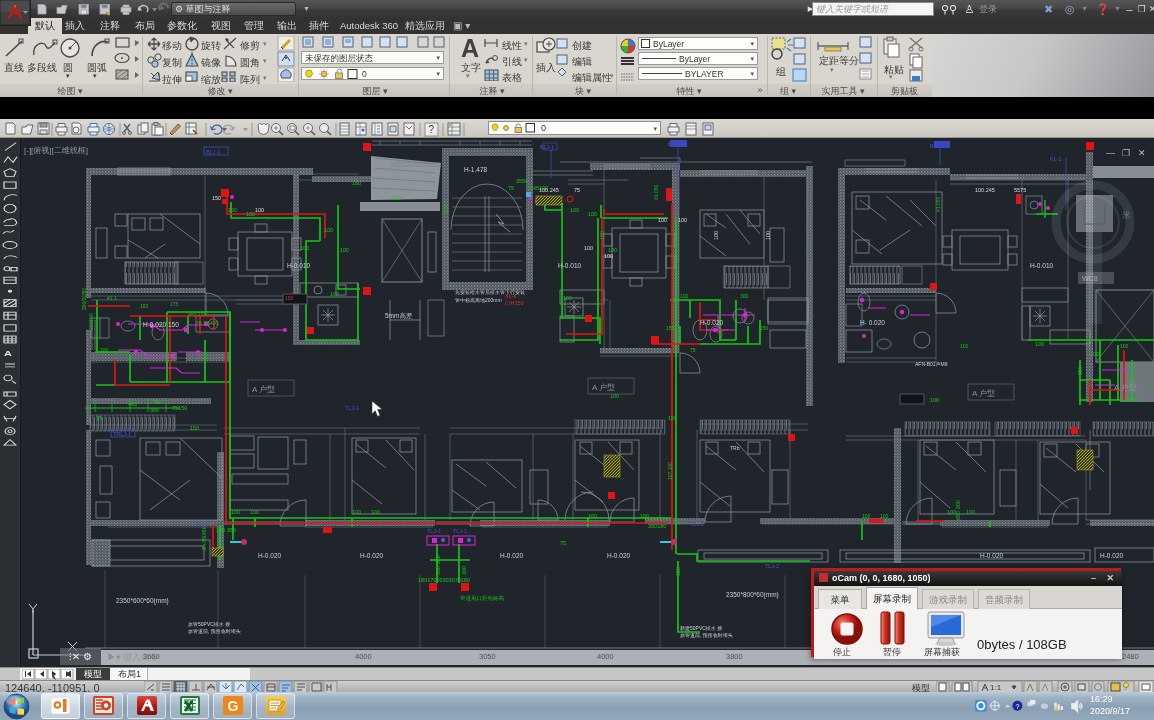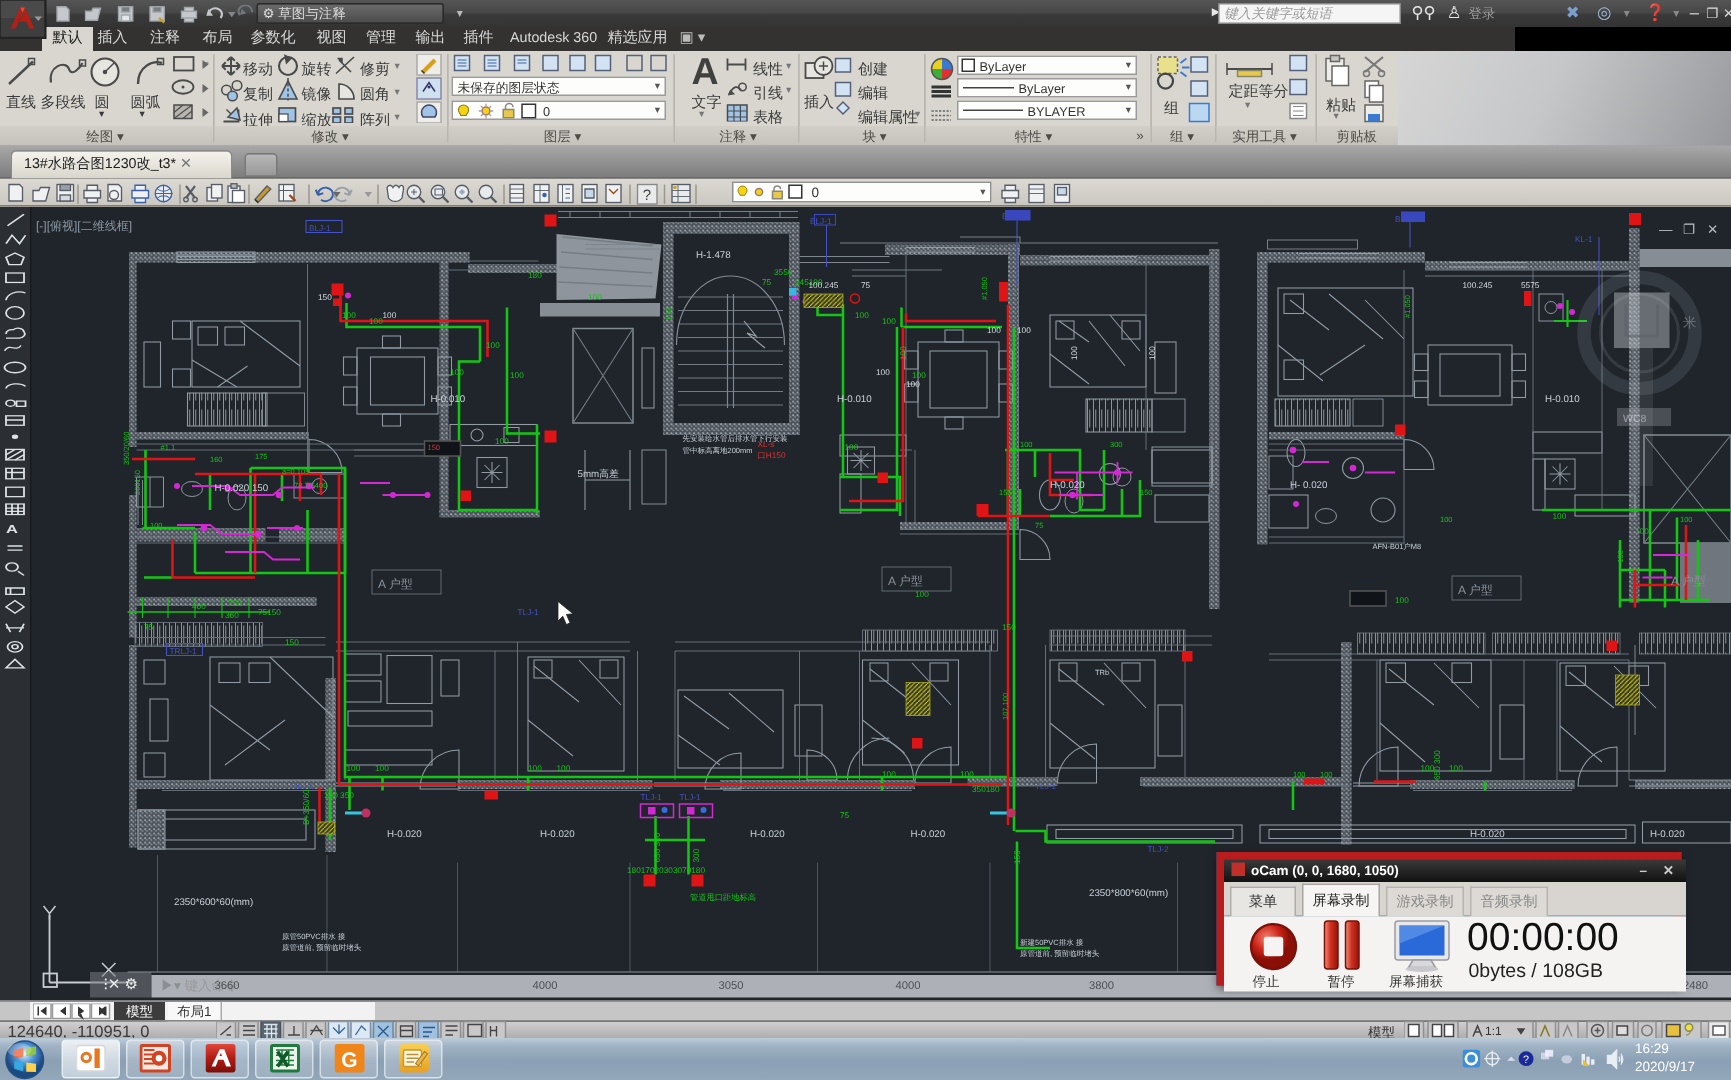--- a/index.html
+++ b/index.html
@@ -11,21 +11,21 @@
     background:linear-gradient(#555 0%, #484848 45%, #3a3a3a 55%, #333 100%); }
   #alogo { left:0; top:0; width:31px; height:26px;
     background:linear-gradient(#4a4a4a,#222); border-right:1px solid #1a1a1a; z-index:5;}
   .qicon { top:2px; width:15px; height:14px; color:#e8e8e8; font-size:11px; line-height:14px; text-align:center;}
   #wstitle { left:440px; top:3px; color:#c8c8c8; font-size:10px; }
   #wsbox { left:171px; top:2px; width:125px; height:14px; background:linear-gradient(#6a6a6a,#4c4c4c);
     border:1px solid #2a2a2a; border-radius:2px; color:#ddd; font-size:9px; line-height:12px; padding-left:3px;}
   #searchbox { left:812px; top:2px; width:122px; height:14px; background:#f5f5f5; border:1px solid #888;
     color:#999; font-size:9px; font-style:italic; line-height:12px; padding-left:3px;}
   
-  #tabrow { left:0; top:18px; width:1010px; height:16px; background:#333231; }
+  #tabrow { left:0; top:18px; width:1154px; height:16px; background:#333231; }
   .rtab { top:0; height:16px; color:#d8d8d8; font-size:10px; line-height:16px; }
   #tab-active { left:28px; top:0; width:34px; height:16px; background:#d9d6cf; color:#222;
     text-align:center; font-size:10px; line-height:16px; }
   
   #ribbon { left:0; top:34px; width:1154px; height:63px; background:#d9d6cf; }
   #ribbon .plabel { top:51px; height:12px; color:#4e4c48; font-size:9px; text-align:center; }
   #ribbon .pstrip { top:50px; height:13px; background:linear-gradient(#d2cfc8,#c5c2bb); }
   #ribbon .psep { top:2px; width:1px; height:59px; background:#b9b6af; }
   #ribbongrad { left:932px; top:0px; width:222px; height:63px;
     background:linear-gradient(115deg,#d6d6d6 0%,#c6c7c9 45%,#98999c 100%); }
@@ -341,24 +341,20 @@
     <div class="abs plabel" style="left:813px;width:60px">实用工具 ▾</div>
     <div class="abs plabel" style="left:877px;width:55px">剪贴板</div>
     <div class="abs psep" style="left:142px"></div>
       <div class="abs psep" style="left:298px"></div>
       <div class="abs psep" style="left:449px"></div>
       <div class="abs psep" style="left:532px"></div>
       <div class="abs psep" style="left:616px"></div>
       <div class="abs psep" style="left:767px"></div>
       <div class="abs psep" style="left:810px"></div>
       <div class="abs psep" style="left:877px"></div>
-  </div>
-  <div id="filetabbar" class="abs">
-      <div id="filetab" class="abs">13#水路合图1230改_t3* <span style="color:#777">✕</span></div>
-    <div class="abs" style="left:163px;top:5px;width:22px;height:16px;background:linear-gradient(#b8b8b8,#989898);border:1px solid #787878;border-radius:3px 3px 0 0"></div>
   </div>
   <div id="toolbar" class="abs">
     <svg class="abs" style="left:0;top:2px" width="486" height="16">
       <g stroke="#565d66" fill="#f0f1f2" stroke-width="0.9">
         <path d="M6 2 h7 l2 2 v9 h-9z"></path>
         <path d="M22 6 h4 l1 -2 h6 l-2.5 9 h-8.5z"></path>
         <rect x="38" y="2" width="11" height="11"></rect>
           <rect x="40" y="2" width="7" height="4" fill="#9aa0a6"></rect>
           <rect x="40" y="9" width="7" height="4" fill="#d8dade"></rect>
         <path d="M56 6 h11 v5 h-11z M58 6 v-3.5 h7 v3.5 M58 11 v3 h7 v-3"></path>
@@ -1023,21 +1019,21 @@
   <div class="abs" style="left:0;top:514px;width:1154px;height:12px;color:#4d5156;font-size:7.5px">
     <span class="abs" style="left:143px">3660</span>
         <span class="abs" style="left:355px">4000</span>
     <span class="abs" style="left:479px">3050</span>
         <span class="abs" style="left:597px">4000</span>
     <span class="abs" style="left:726px">3800</span>
         <span class="abs" style="left:1122px">2480</span>
   </div>
   </div>
 
-  <div class="abs" style="left:811px;top:568px;width:310px;height:89px;border:5px solid #b91c1c;background:#0369a1;box-shadow:0 2px 6px rgba(0,0,0,0.5)">
+  <div class="abs" style="left:811px;top:568px;width:310px;height:89px;border:3px solid #b91c1c;background:#fef9c3;box-shadow:0 2px 6px rgba(0,0,0,0.5)">
     <div class="abs" style="left:0;top:0;width:308px;height:15px;background:linear-gradient(#3a3a3a,#111);color:#fff;font-size:9px;font-weight:bold;line-height:15px">
       <span style="display:inline-block;width:9px;height:9px;background:#c03028;margin:0 4px 0 5px;vertical-align:-1px"></span>oCam (0, 0, 1680, 1050)
       <span style="position:absolute;right:26px;color:#ccc">–</span>
       <span style="position:absolute;right:8px;color:#ccc">✕</span>
     </div>
     <div class="abs" style="left:0;top:15px;width:308px;height:23px;background:#d8d5d1;border-bottom:1px solid #b0aca8">
       <div class="abs" style="left:4px;top:3px;width:44px;height:20px;background:#e8e6e3;border:1px solid #b0aca8;border-bottom:none;text-align:center;font-size:9.5px;line-height:20px;color:#333">菜单</div>
       <div class="abs" style="left:52px;top:1px;width:52px;height:22px;background:#f6f5f3;border:1px solid #a8a4a0;border-bottom:none;text-align:center;font-size:9.5px;line-height:21px;color:#222">屏幕录制</div>
       <div class="abs" style="left:108px;top:3px;width:52px;height:20px;background:#dddad6;border:1px solid #b8b4b0;border-bottom:none;text-align:center;font-size:9.5px;line-height:20px;color:#888">游戏录制</div>
       <div class="abs" style="left:164px;top:3px;width:52px;height:20px;background:#dddad6;border:1px solid #b8b4b0;border-bottom:none;text-align:center;font-size:9.5px;line-height:20px;color:#888">音频录制</div>
@@ -1068,21 +1064,20 @@
       </svg>
       <div class="abs" style="left:69px;top:37px;font-size:9px;color:#333">暂停</div>
       <svg class="abs" style="left:112px;top:2px" width="40" height="35">
         <rect x="2" y="1" width="36" height="26" rx="2" fill="#e8e8ea" stroke="#9a9aa0"></rect>
         <rect x="5" y="4" width="30" height="20" fill="#2a6ad8"></rect>
         <path d="M5 4 L35 4 L5 16z" fill="#5a92e8" opacity="0.8"></path>
         <path d="M14 27 h12 l3 5 h-18z" fill="#d8d8dc" stroke="#9a9aa0"></path>
         <ellipse cx="20" cy="33" rx="11" ry="2" fill="#c8c8cc"></ellipse>
       </svg>
       <div class="abs" style="left:110px;top:37px;font-size:9px;color:#333">屏幕捕获</div>
-      <div class="abs" style="left:162px;top:-2px;width:140px;font-size:26px;color:#111;font-family:'Liberation Sans'">00:00:00</div>
       <div class="abs" style="left:163px;top:28px;width:140px;font-size:13px;color:#222">0bytes / 108GB</div>
     </div>
   </div>
 
   <div id="palette" class="abs" style="top:138px;height:529px">
     <svg width="21" height="460">
       <g stroke="#dde2e6" stroke-width="1.2" fill="none" transform="translate(0 2) scale(1 0.7)">
         <path d="M5 15 L16 4"></path>
         <path d="M4 32 l4 -8 5 8 4 -8"></path>
         <path d="M10 41 l6 4 -2 7 -8 0 -2 -7z"></path>

